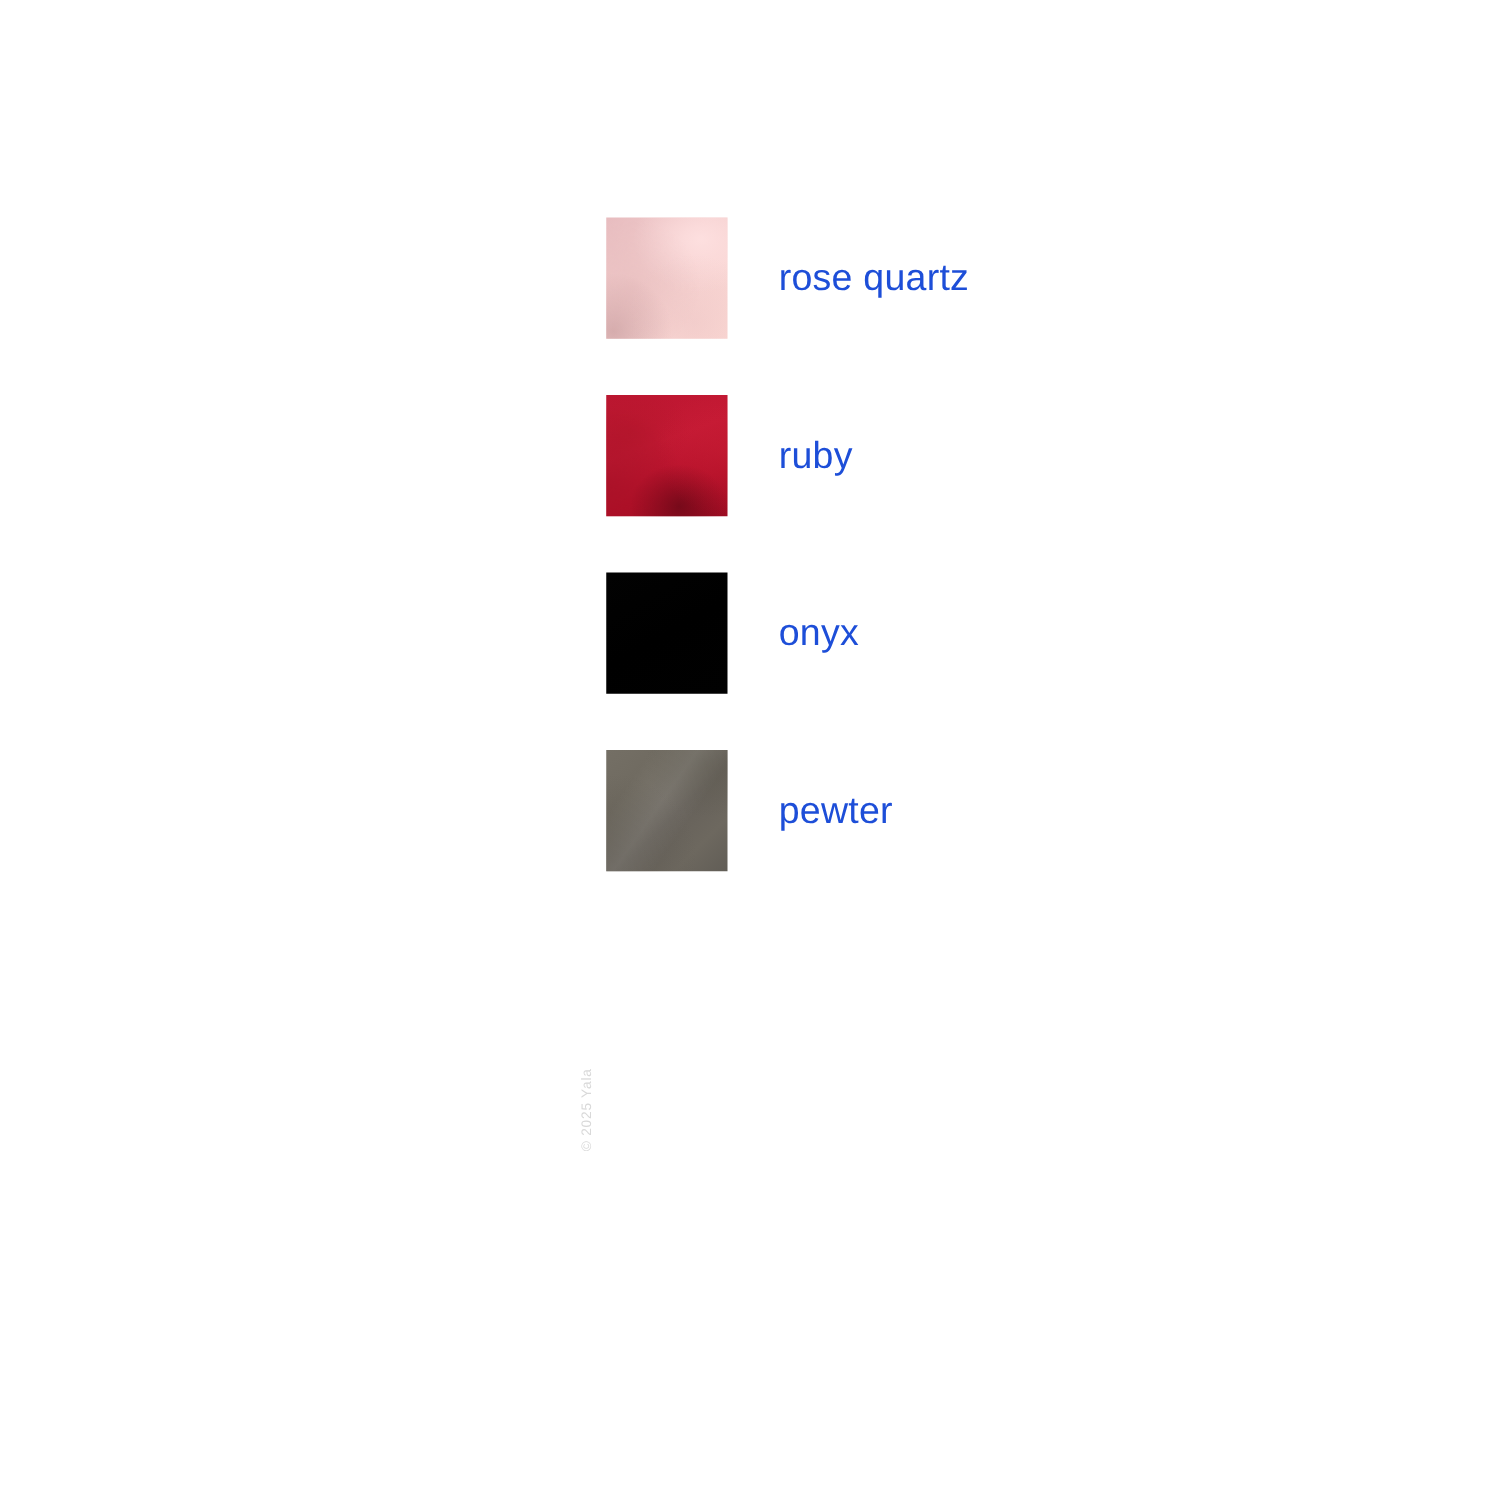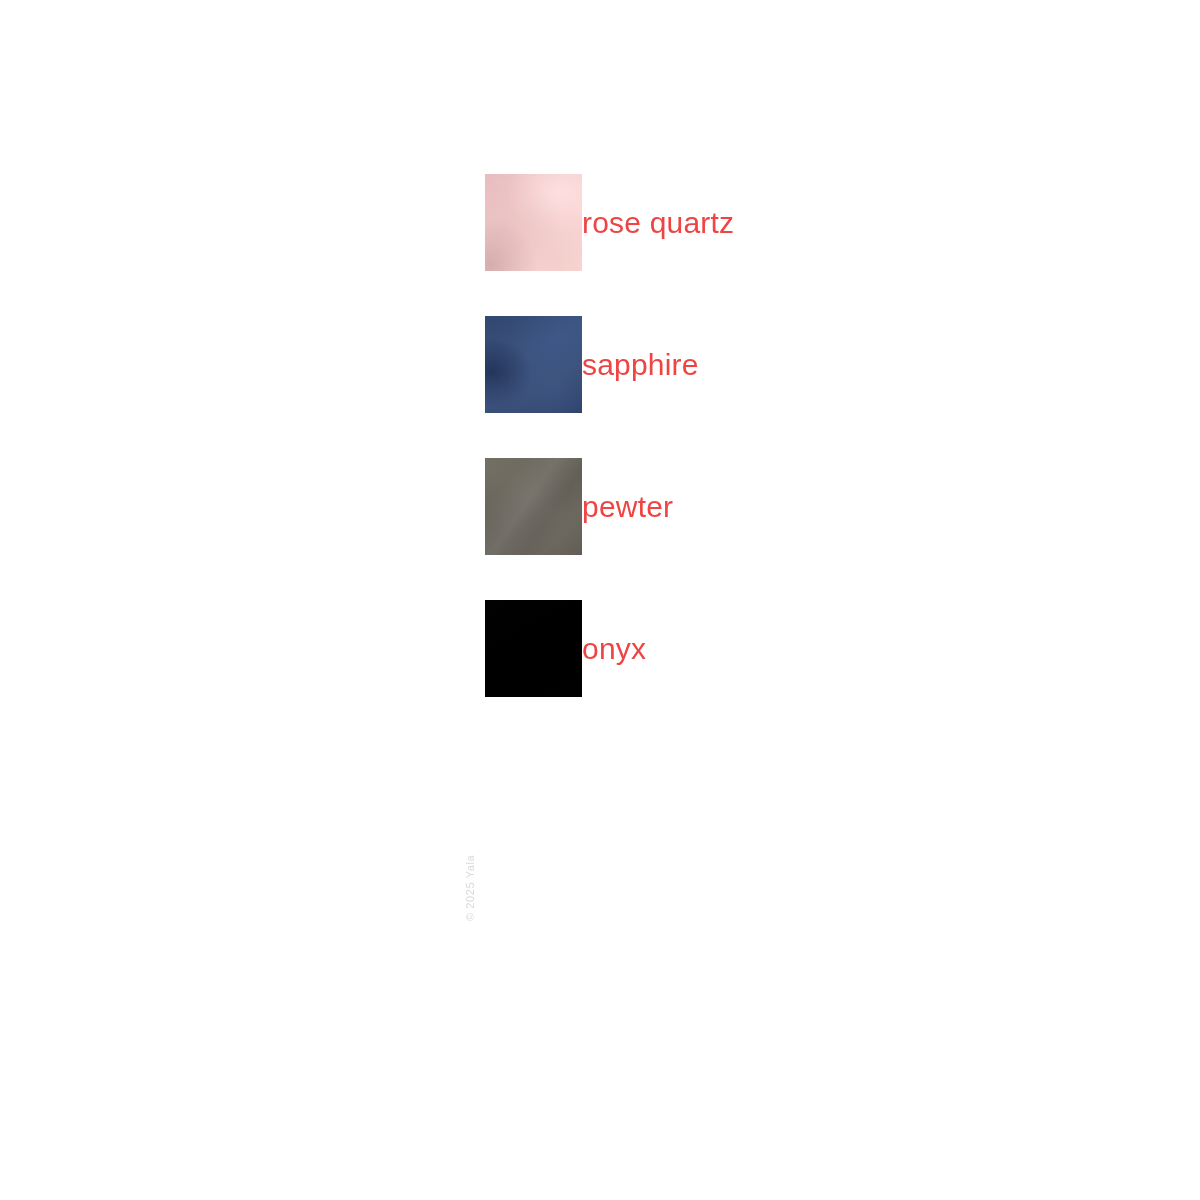--- a/index.html
+++ b/index.html
@@ -110,25 +110,26 @@
     background:
       linear-gradient(125deg, rgba(255,255,255,0) 30%, rgba(255,255,255,0.10) 46%, rgba(255,255,255,0) 60%),
       radial-gradient(circle at 18% 78%, rgba(90,86,78,0.45) 0%, rgba(90,86,78,0) 44%);
   }
 
   .chip-onyx {
     background: linear-gradient(150deg, #020202 0%, #000000 50%, #010101 100%);
   }
 
   .swatch-label {
+    margin-left: 41px;
     font-family: "Liberation Sans", sans-serif;
     font-size: 30px;
     font-weight: 300;
     letter-spacing: 0.2px;
-    color: #ef4444;
+    color: #1d4ed8;
     white-space: nowrap;
     line-height: 1;
     -webkit-font-smoothing: antialiased;
   }
 
   .copyright-watermark {
     position: absolute;
     left: 462px;
     top: 905px;
     width: 100px;
@@ -151,33 +152,33 @@
 <div id="palette-page">
 
   <div class="swatch-list">
 
     <div class="swatch-row">
       <div class="swatch-chip chip-rose-quartz"></div>
       <div class="swatch-label">rose quartz</div>
     </div>
 
 
+    <div class="swatch-row">
+      <div class="swatch-chip chip-ruby"></div>
+      <div class="swatch-label">ruby</div>
+    </div>
+
 
     <div class="swatch-row">
-      <div class="swatch-chip chip-sapphire"></div>
-      <div class="swatch-label">sapphire</div>
+      <div class="swatch-chip chip-onyx"></div>
+      <div class="swatch-label">onyx</div>
     </div>
 
     <div class="swatch-row">
       <div class="swatch-chip chip-pewter"></div>
       <div class="swatch-label">pewter</div>
-    </div>
-
-    <div class="swatch-row">
-      <div class="swatch-chip chip-onyx"></div>
-      <div class="swatch-label">onyx</div>
     </div>
 
   </div>
 
   <div class="copyright-watermark">© 2025 Yala</div>
 
 </div>
 
 </body></html>

